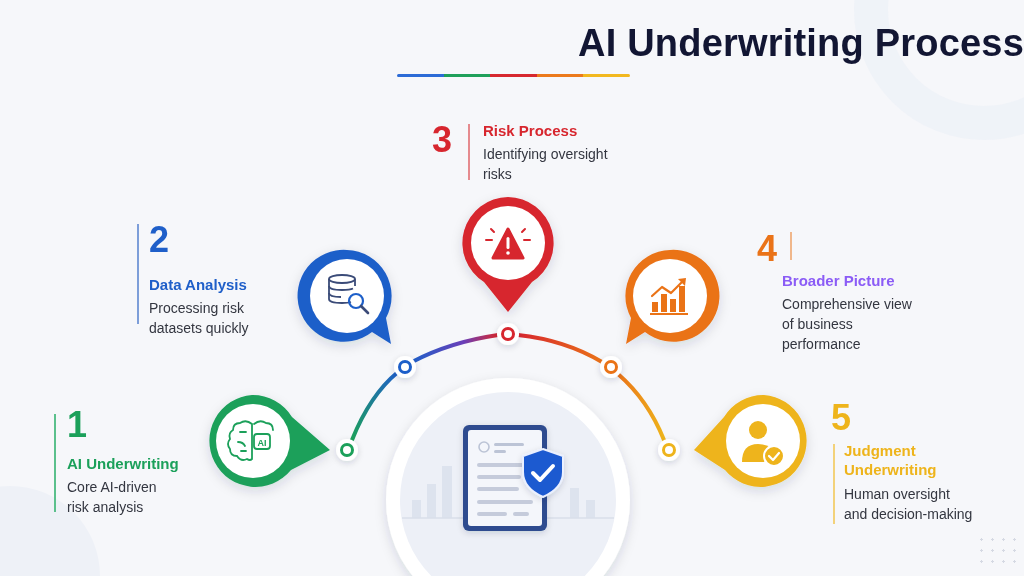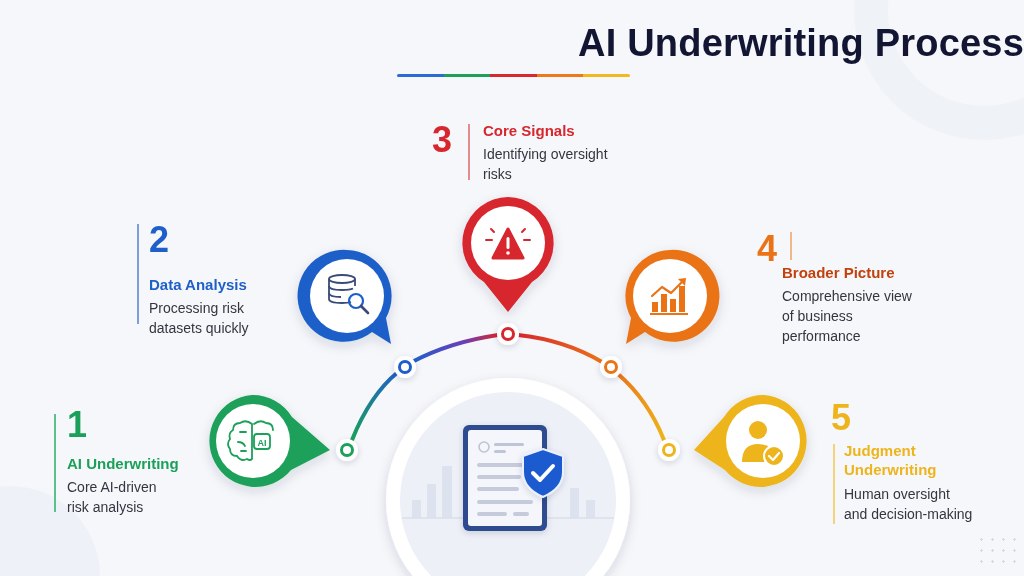--- a/index.html
+++ b/index.html
@@ -232,31 +232,31 @@
   <div class="head" style="color:#1f5fc9; margin-top:18px">Data Analysis</div>
   <div class="desc">
     <div>Processing risk</div>
     <div>datasets quickly</div>
   </div>
 </div>
 
 <div style="position:absolute; left:432px; top:122px; font-size:36px; font-weight:700; color:#d7262e; line-height:1;">3</div>
 <div class="vline" style="left:468px; top:124px; height:56px; background:#e58a8e;"></div>
 <div class="step" id="s3">
-  <div class="head" style="color:#d7262e; margin-top:0">Core Signals</div>
+  <div class="head" style="color:#d7262e; margin-top:0">Risk Process</div>
   <div class="desc">
     <div>Identifying oversight</div>
     <div>risks</div>
   </div>
 </div>
 
 <div style="position:absolute; left:757px; top:231px; font-size:36px; font-weight:700; color:#ea7318; line-height:1;">4</div>
 <div class="vline" style="left:790px; top:232px; height:28px; background:#f0b78b;"></div>
 <div class="step" id="s4">
-  <div class="head" style="color:#c2410c; margin-top:0">Broader Picture</div>
+  <div class="head" style="color:#8b5cf6; margin-top:8px">Broader Picture</div>
   <div class="desc">
     <div>Comprehensive view</div>
     <div>of business</div>
     <div>performance</div>
   </div>
 </div>
 
 <div style="position:absolute; left:831px; top:400px; font-size:36px; font-weight:700; color:#eeb41b; line-height:1;">5</div>
 <div class="vline" style="left:833px; top:444px; height:80px; background:#f3d27a;"></div>
 <div class="step" id="s5">

